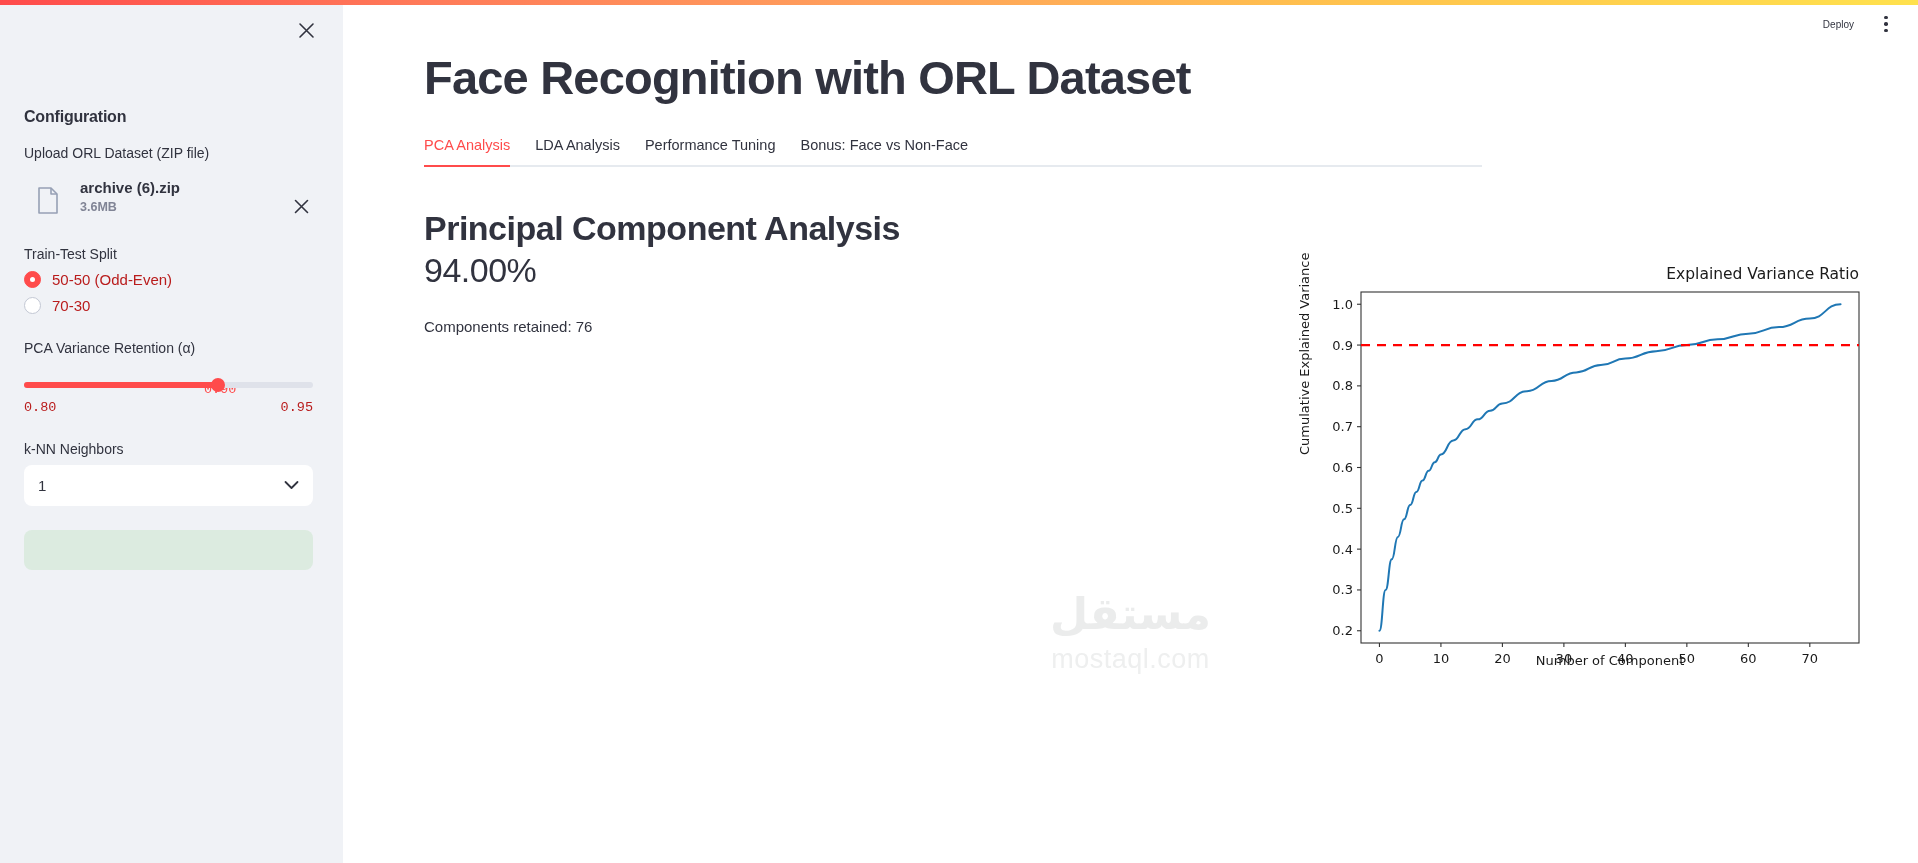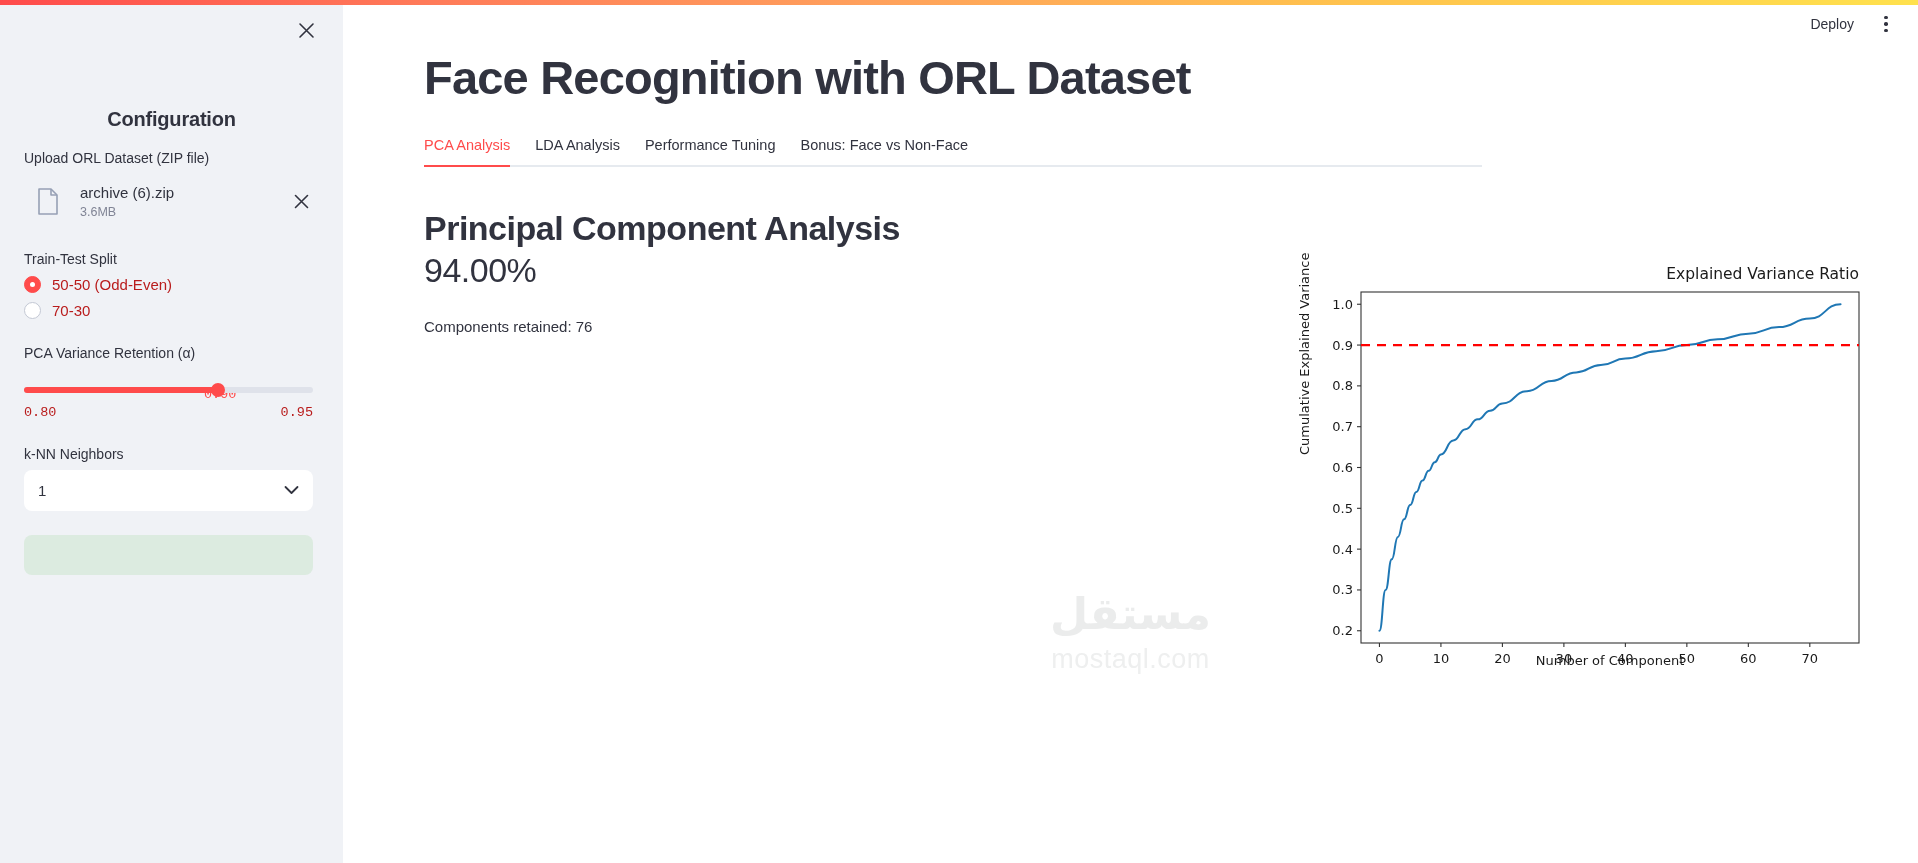--- a/index.html
+++ b/index.html
@@ -47,25 +47,24 @@
     display: flex;
     align-items: center;
     justify-content: center;
     cursor: pointer;
     color: #31333f;
   }
   .sidebar-close svg { display:block; }
 
   .sb-title {
     margin-top: 108px;
-    font-size: 20px;
+    font-size: 16px;
     font-weight: 700;
     letter-spacing: -0.2px;
     color: #31333f;
-    text-align: center;
   }
   .sb-label {
     margin-top: 19px;
     font-size: 14px;
     color: #31333f;
   }
 
   .dropzone {
     margin-top: 8px;
     background: #ffffff;
@@ -91,23 +90,24 @@
     border-radius: 8px;
     padding: 9px 17px;
     font-size: 15px;
     cursor: pointer;
     line-height: 1.2;
   }
 
   .file-row {
     margin-top: 12px;
     display: flex;
-    align-items: center;
+    align-items: flex-end;
     width: 295px;
     padding: 6px 4px;
+    font-weight: bold;
   }
   .file-icon { width: 40px; flex: 0 0 40px; display:flex; align-items:center; justify-content:center; color:#8e95a8;}
   .file-meta { flex: 1 1 auto; padding-left: 12px;}
   .file-name { font-size: 15px; color: #31333f; line-height: 1.25;}
   .file-size { font-size: 12.5px; color: #808495; margin-top: 2px;}
   .file-remove { width: 28px; flex: 0 0 28px; display:flex; align-items:center; justify-content:center; color:#31333f; cursor:pointer;}
 
   .sb-section-label {
     margin-top: 26px;
     font-size: 14px;
@@ -217,21 +217,21 @@
   .topbar {
     position: absolute;
     top: 0; right: 0;
     height: 48px;
     display: flex;
     align-items: center;
     padding-right: 22px;
     gap: 22px;
   }
   .deploy-btn {
-    font-size: 14px;
+    font-size: 10px;
     color: #31333f;
     cursor: pointer;
   }
   .kebab {
     width: 20px; height: 22px;
     display:flex; flex-direction:column; align-items:center; justify-content:center; gap:3px;
     cursor:pointer;
   }
   .kebab span { width: 3.5px; height: 3.5px; border-radius:50%; background:#31333f; display:block;}
 

